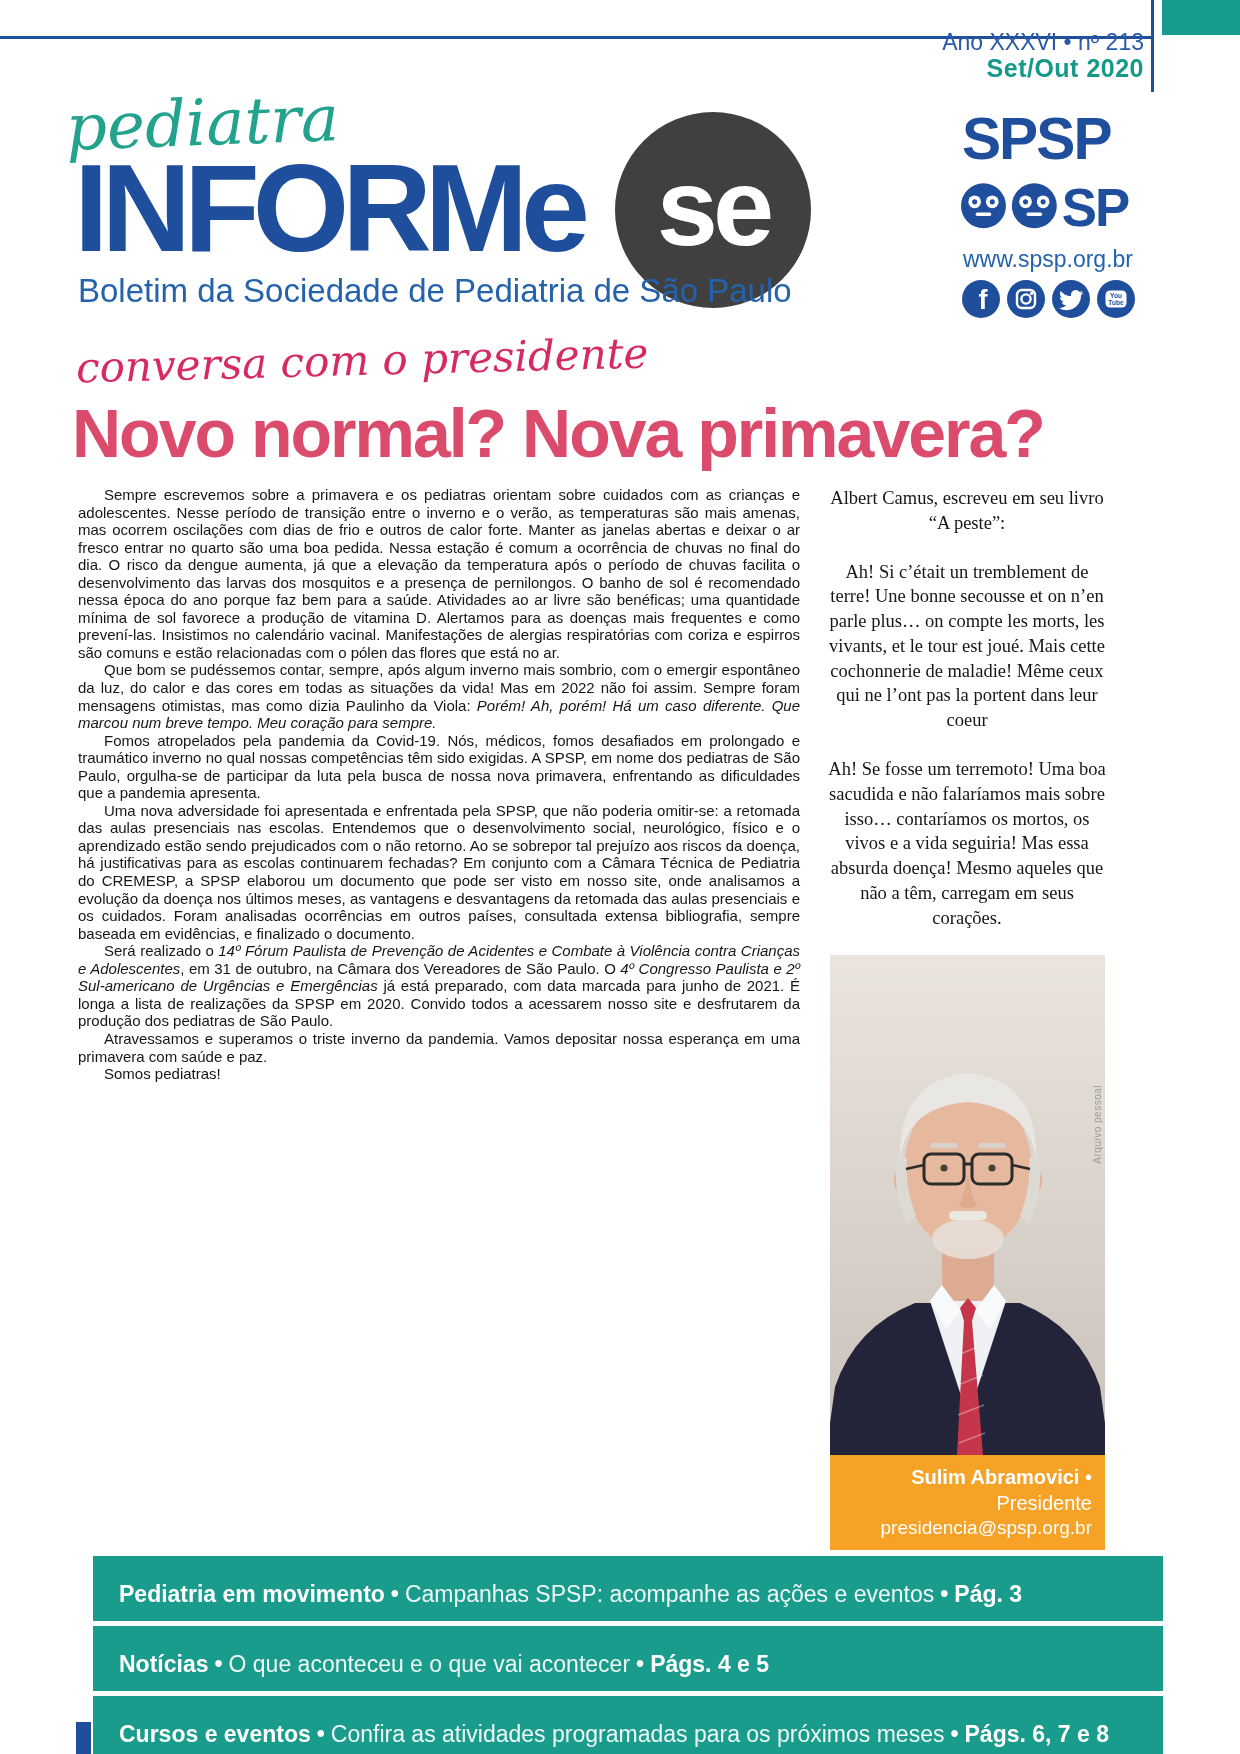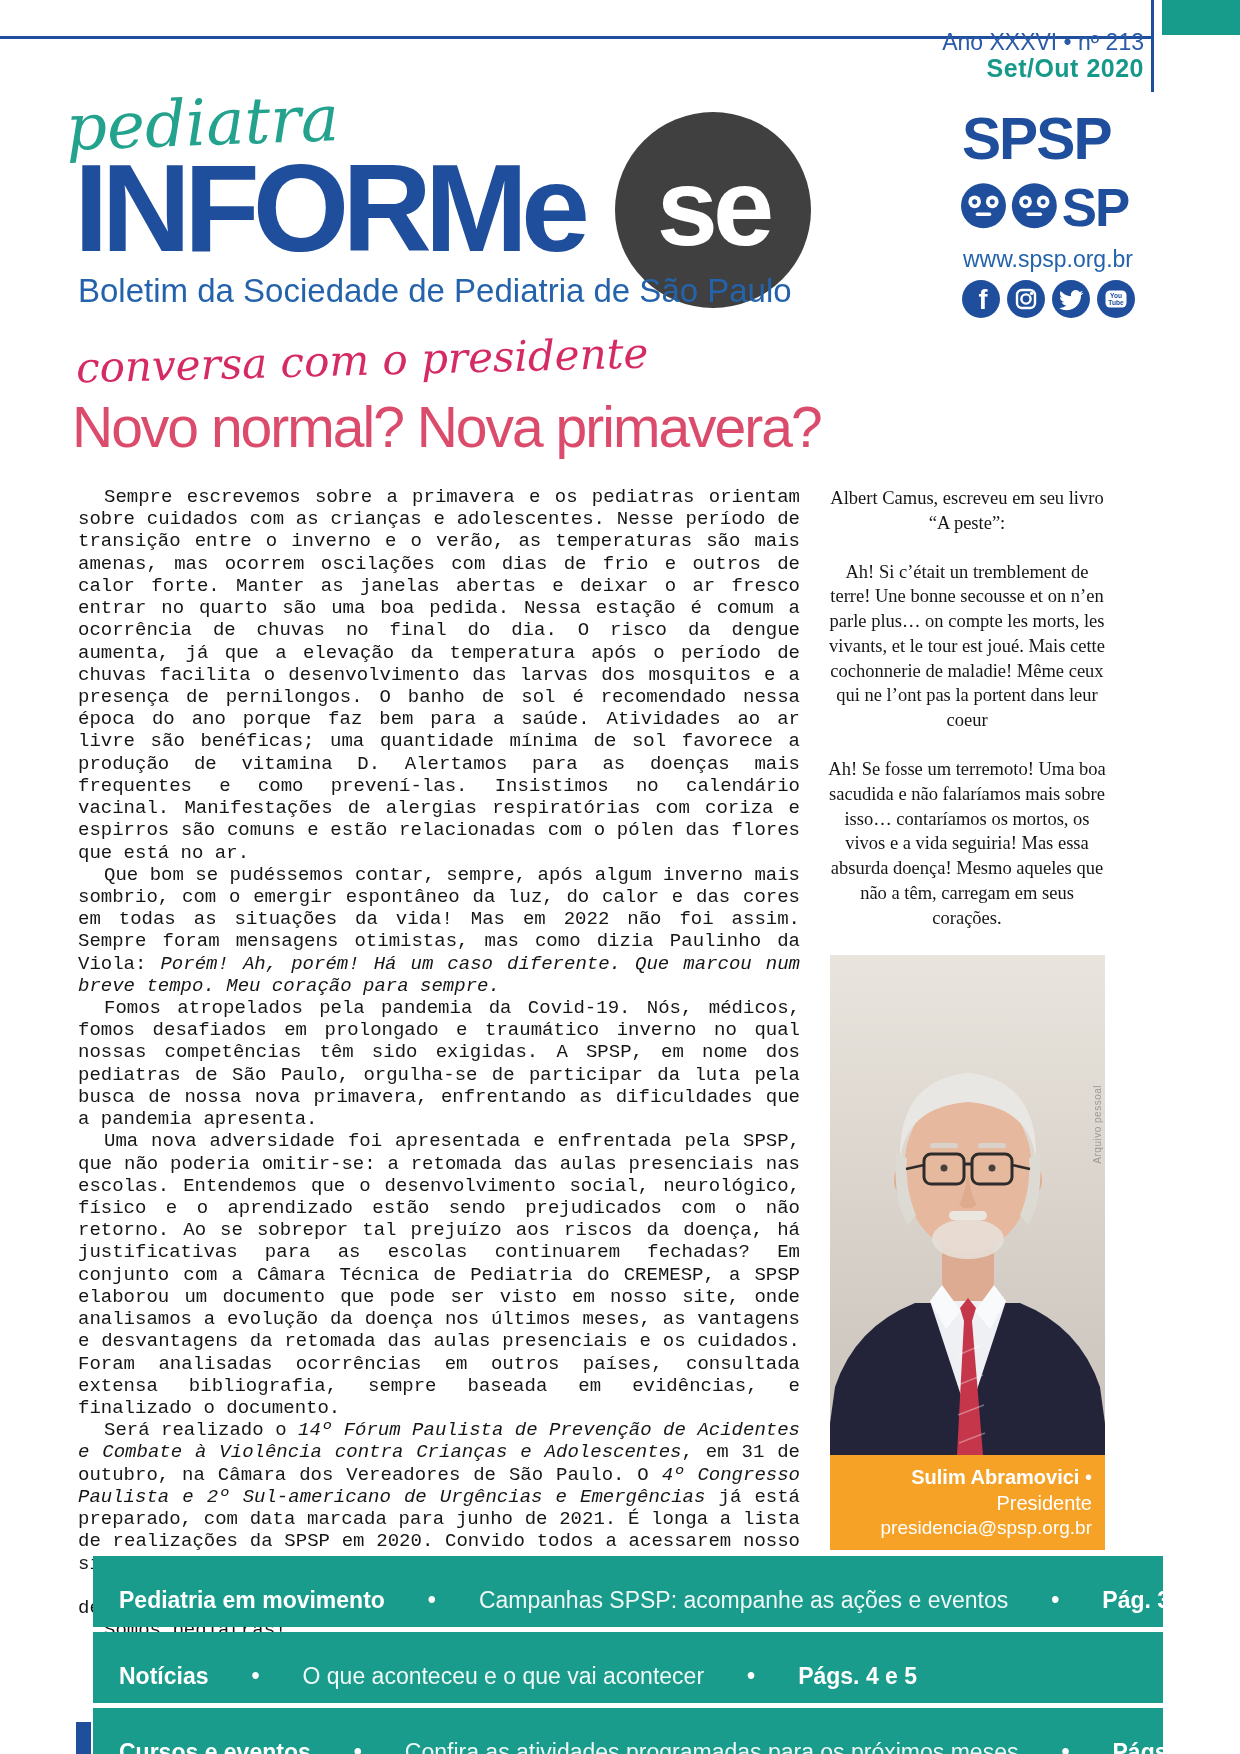--- a/index.html
+++ b/index.html
@@ -25,26 +25,26 @@
   .tagline{position:absolute;left:78px;top:272px;font-size:33px;color:#2463AC;}
 
   .spsp-block{position:absolute;left:930px;top:108px;width:236px;text-align:center;}
   .spsp-website{font-size:23px;color:#2463AC;margin-top:2px;}
   .social-row{display:flex;justify-content:center;gap:7px;margin-top:7px;}
   .social-row svg{display:block;}
 
   
   .kicker{position:absolute;left:76px;top:336px;font-family:"DejaVu Serif",serif;font-style:italic;
           font-size:42px;color:#D62B62;transform:rotate(-1.5deg);}
-  .headline{position:absolute;left:72px;top:394px;font-size:57px;font-weight:400;
+  .headline{position:absolute;left:72px;top:394px;font-size:68px;font-weight:700;
             letter-spacing:-2px;color:#DB4B6B;}
 
   
   .columns{position:absolute;left:78px;top:486px;width:1030px;display:flex;gap:26px;}
-  .col-left{width:722px;font-family:Liberation Mono, monospace;font-size:19px;line-height:1.17;
+  .col-left{width:722px;font-family:Liberation Sans, sans-serif;font-size:15px;line-height:1.17;
             text-align:justify;color:#161616;}
   .col-left p{margin:0;text-indent:26px;}
   .col-left em{font-style:italic;}
   .col-right{width:282px;}
   .quote{font-family:"Liberation Serif",serif;font-size:18.5px;line-height:1.34;
          text-align:center;color:#161616;}
   .quote-intro{margin:0 0 24px;}
   .quote p{margin:0 0 24px;}
 
   .photo-wrap{position:relative;width:275px;margin-left:4px;margin-top:2px;}
@@ -53,22 +53,22 @@
                 transform:rotate(180deg);font-size:10px;color:#9a9a9a;letter-spacing:.5px;}
   .caption{width:275px;margin-left:4px;background:#F5A227;color:#fff;text-align:right;
            padding:9px 13px 10px 10px;box-sizing:border-box;line-height:1.3;}
   .cap-line1{font-size:20px;}
   .cap-name{font-weight:700;}
   .cap-line2{font-size:19px;}
 
   
   .footer-bars{position:absolute;left:93px;top:1556px;width:1070px;}
   .toc-bar{height:53px;background:#1A9C8D;display:flex;align-items:center;
-           padding:18px 18px 0 26px;margin-bottom:5px;color:#fff;font-size:23px;
-           white-space:nowrap;overflow:hidden;cursor:pointer;gap:37px;}
+           padding:12px 18px 0 26px;margin-bottom:5px;color:#fff;font-size:23px;
+           white-space:nowrap;overflow:hidden;cursor:pointer;}
   .toc-label{font-weight:700;}
   .toc-sep{font-weight:700;margin:0 6px;}
   .toc-desc{font-weight:400;color:rgba(255,255,255,.93);}
   .toc-page{font-weight:700;}
   .corner-strip{position:absolute;left:76px;top:1722px;width:15px;height:32px;background:#1E4E9C;}
 </style>
 </head>
 <body>
 
 <div class="page">

